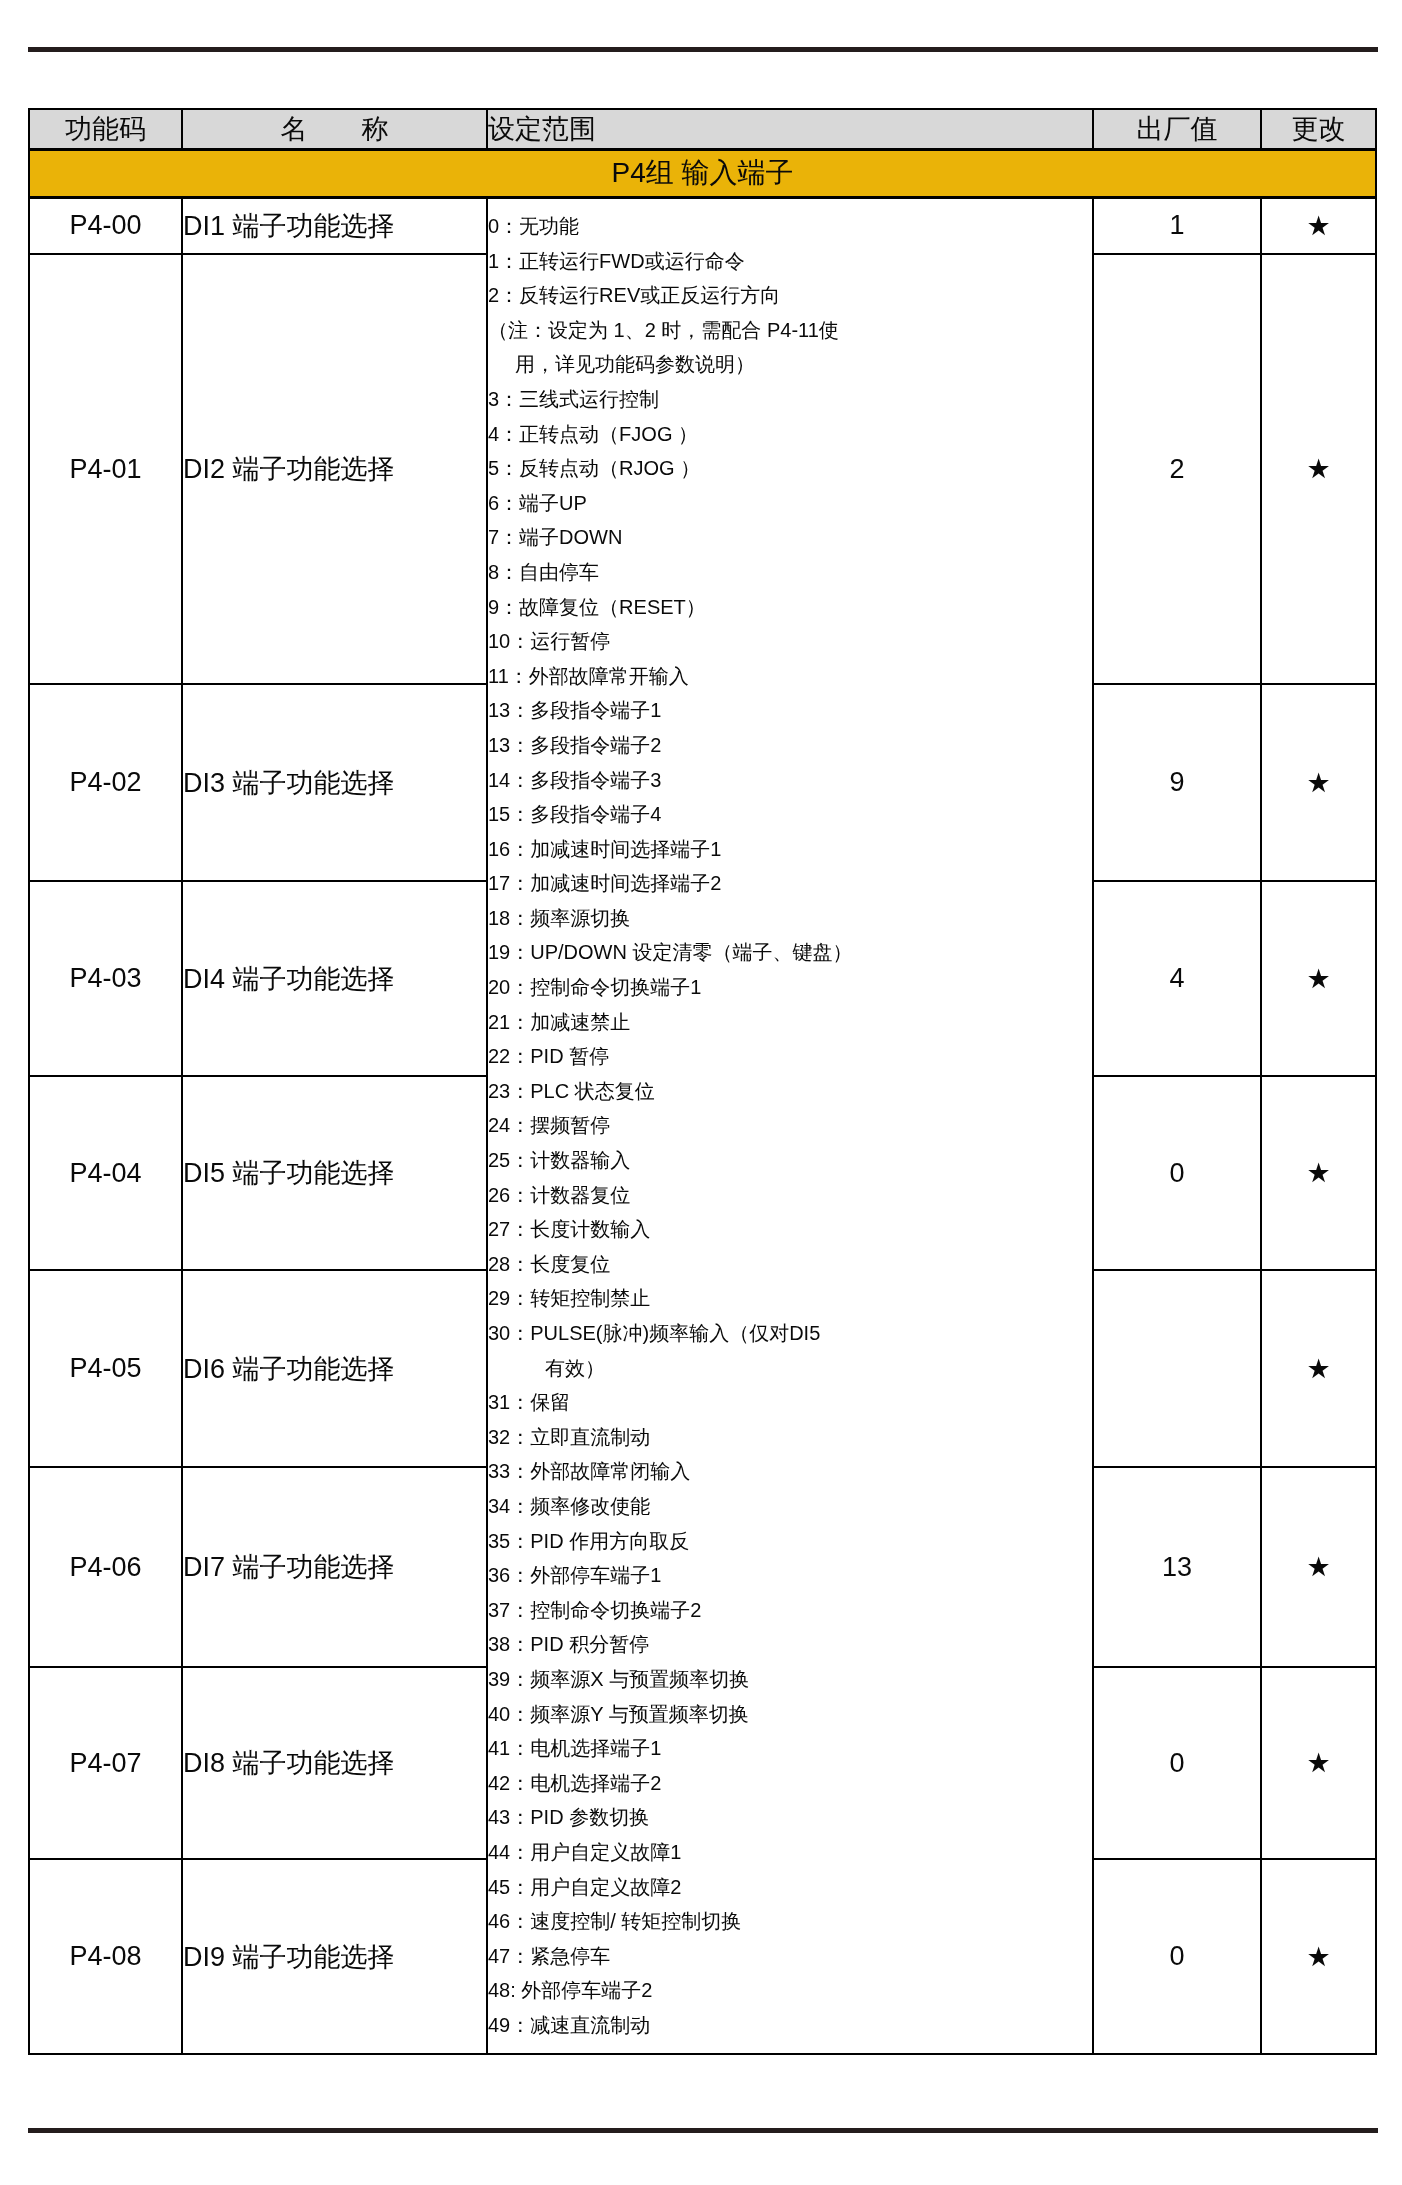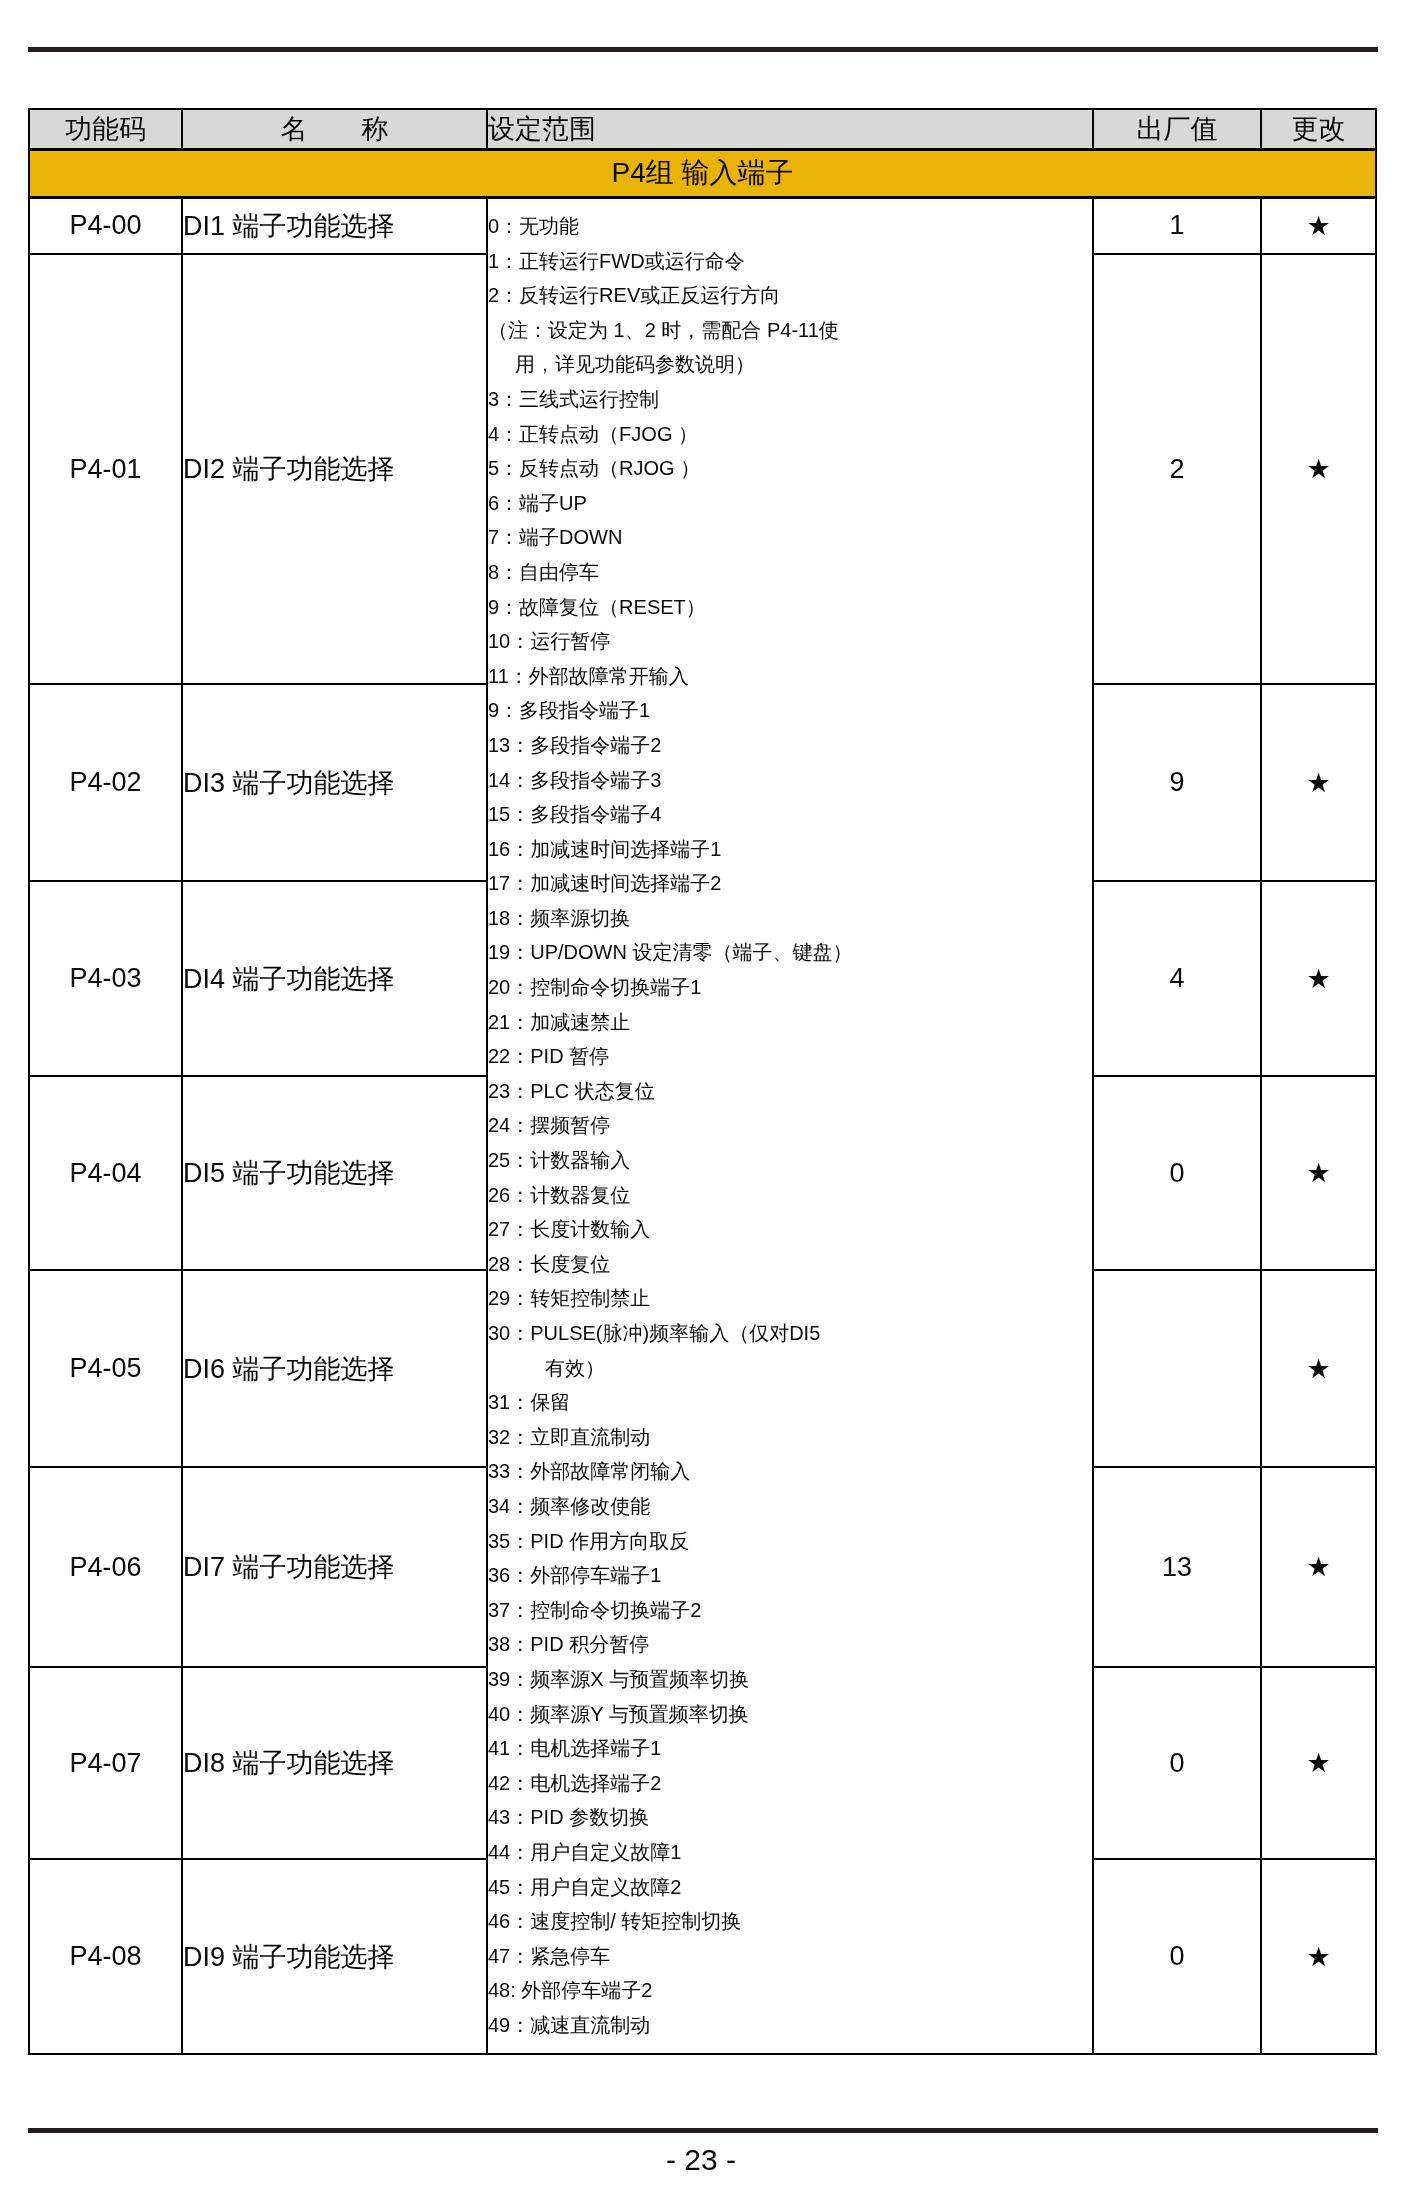--- a/index.html
+++ b/index.html
@@ -123,21 +123,21 @@
         <div class="range-line ind1">用，详见功能码参数说明）</div>
         <div class="range-line">3：三线式运行控制</div>
         <div class="range-line">4：正转点动（FJOG ）</div>
         <div class="range-line">5：反转点动（RJOG ）</div>
         <div class="range-line">6：端子UP</div>
         <div class="range-line">7：端子DOWN</div>
         <div class="range-line">8：自由停车</div>
         <div class="range-line">9：故障复位（RESET）</div>
         <div class="range-line">10：运行暂停</div>
         <div class="range-line">11：外部故障常开输入</div>
-        <div class="range-line">9：多段指令端子1</div>
+        <div class="range-line">13：多段指令端子1</div>
         <div class="range-line">13：多段指令端子2</div>
         <div class="range-line">14：多段指令端子3</div>
         <div class="range-line">15：多段指令端子4</div>
         <div class="range-line">16：加减速时间选择端子1</div>
         <div class="range-line">17：加减速时间选择端子2</div>
         <div class="range-line">18：频率源切换</div>
         <div class="range-line">19：UP/DOWN 设定清零（端子、键盘）</div>
         <div class="range-line">20：控制命令切换端子1</div>
         <div class="range-line">21：加减速禁止</div>
         <div class="range-line">22：PID 暂停</div>
@@ -227,15 +227,14 @@
       <td class="code-cell">P4-08</td>
       <td class="name-cell">DI9 端子功能选择</td>
       <td class="factory-cell">0</td>
       <td class="change-cell">★</td>
     </tr>
 
   </tbody>
     </table>
 
   <div class="footer-rule"></div>
-  <div class="page-number">- 23 -</div>
 
 </div>
 
 </body></html>

